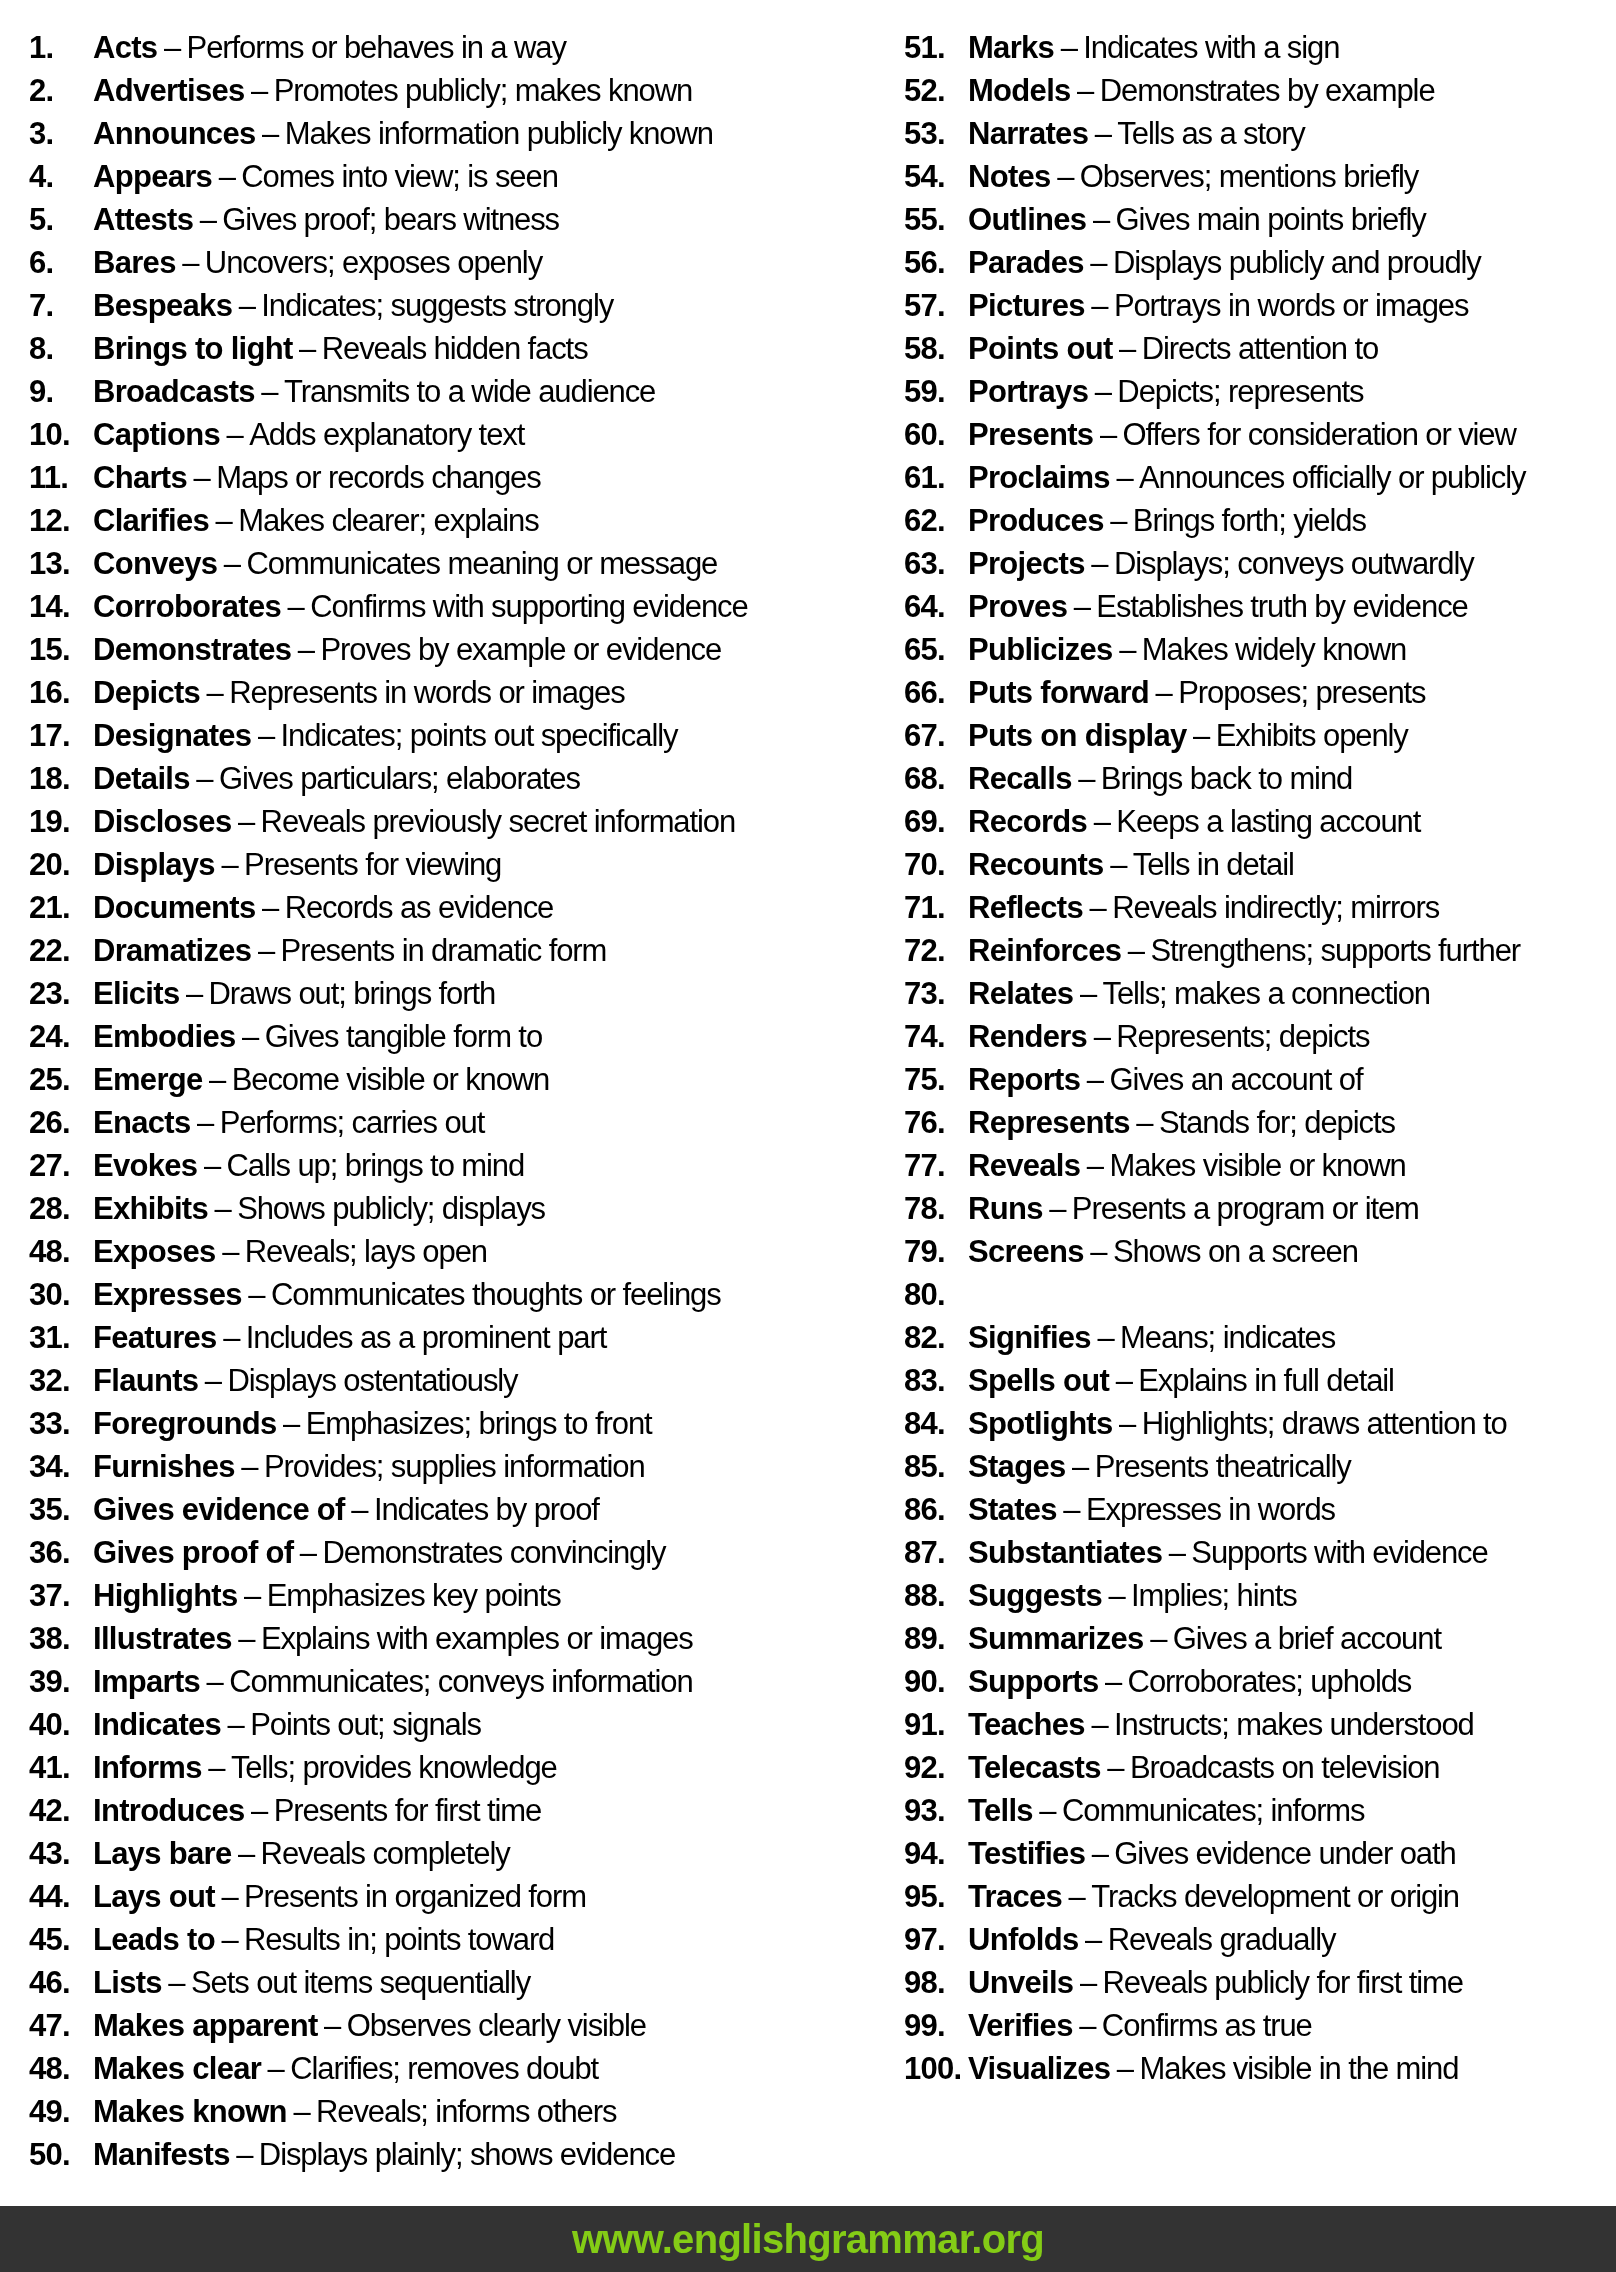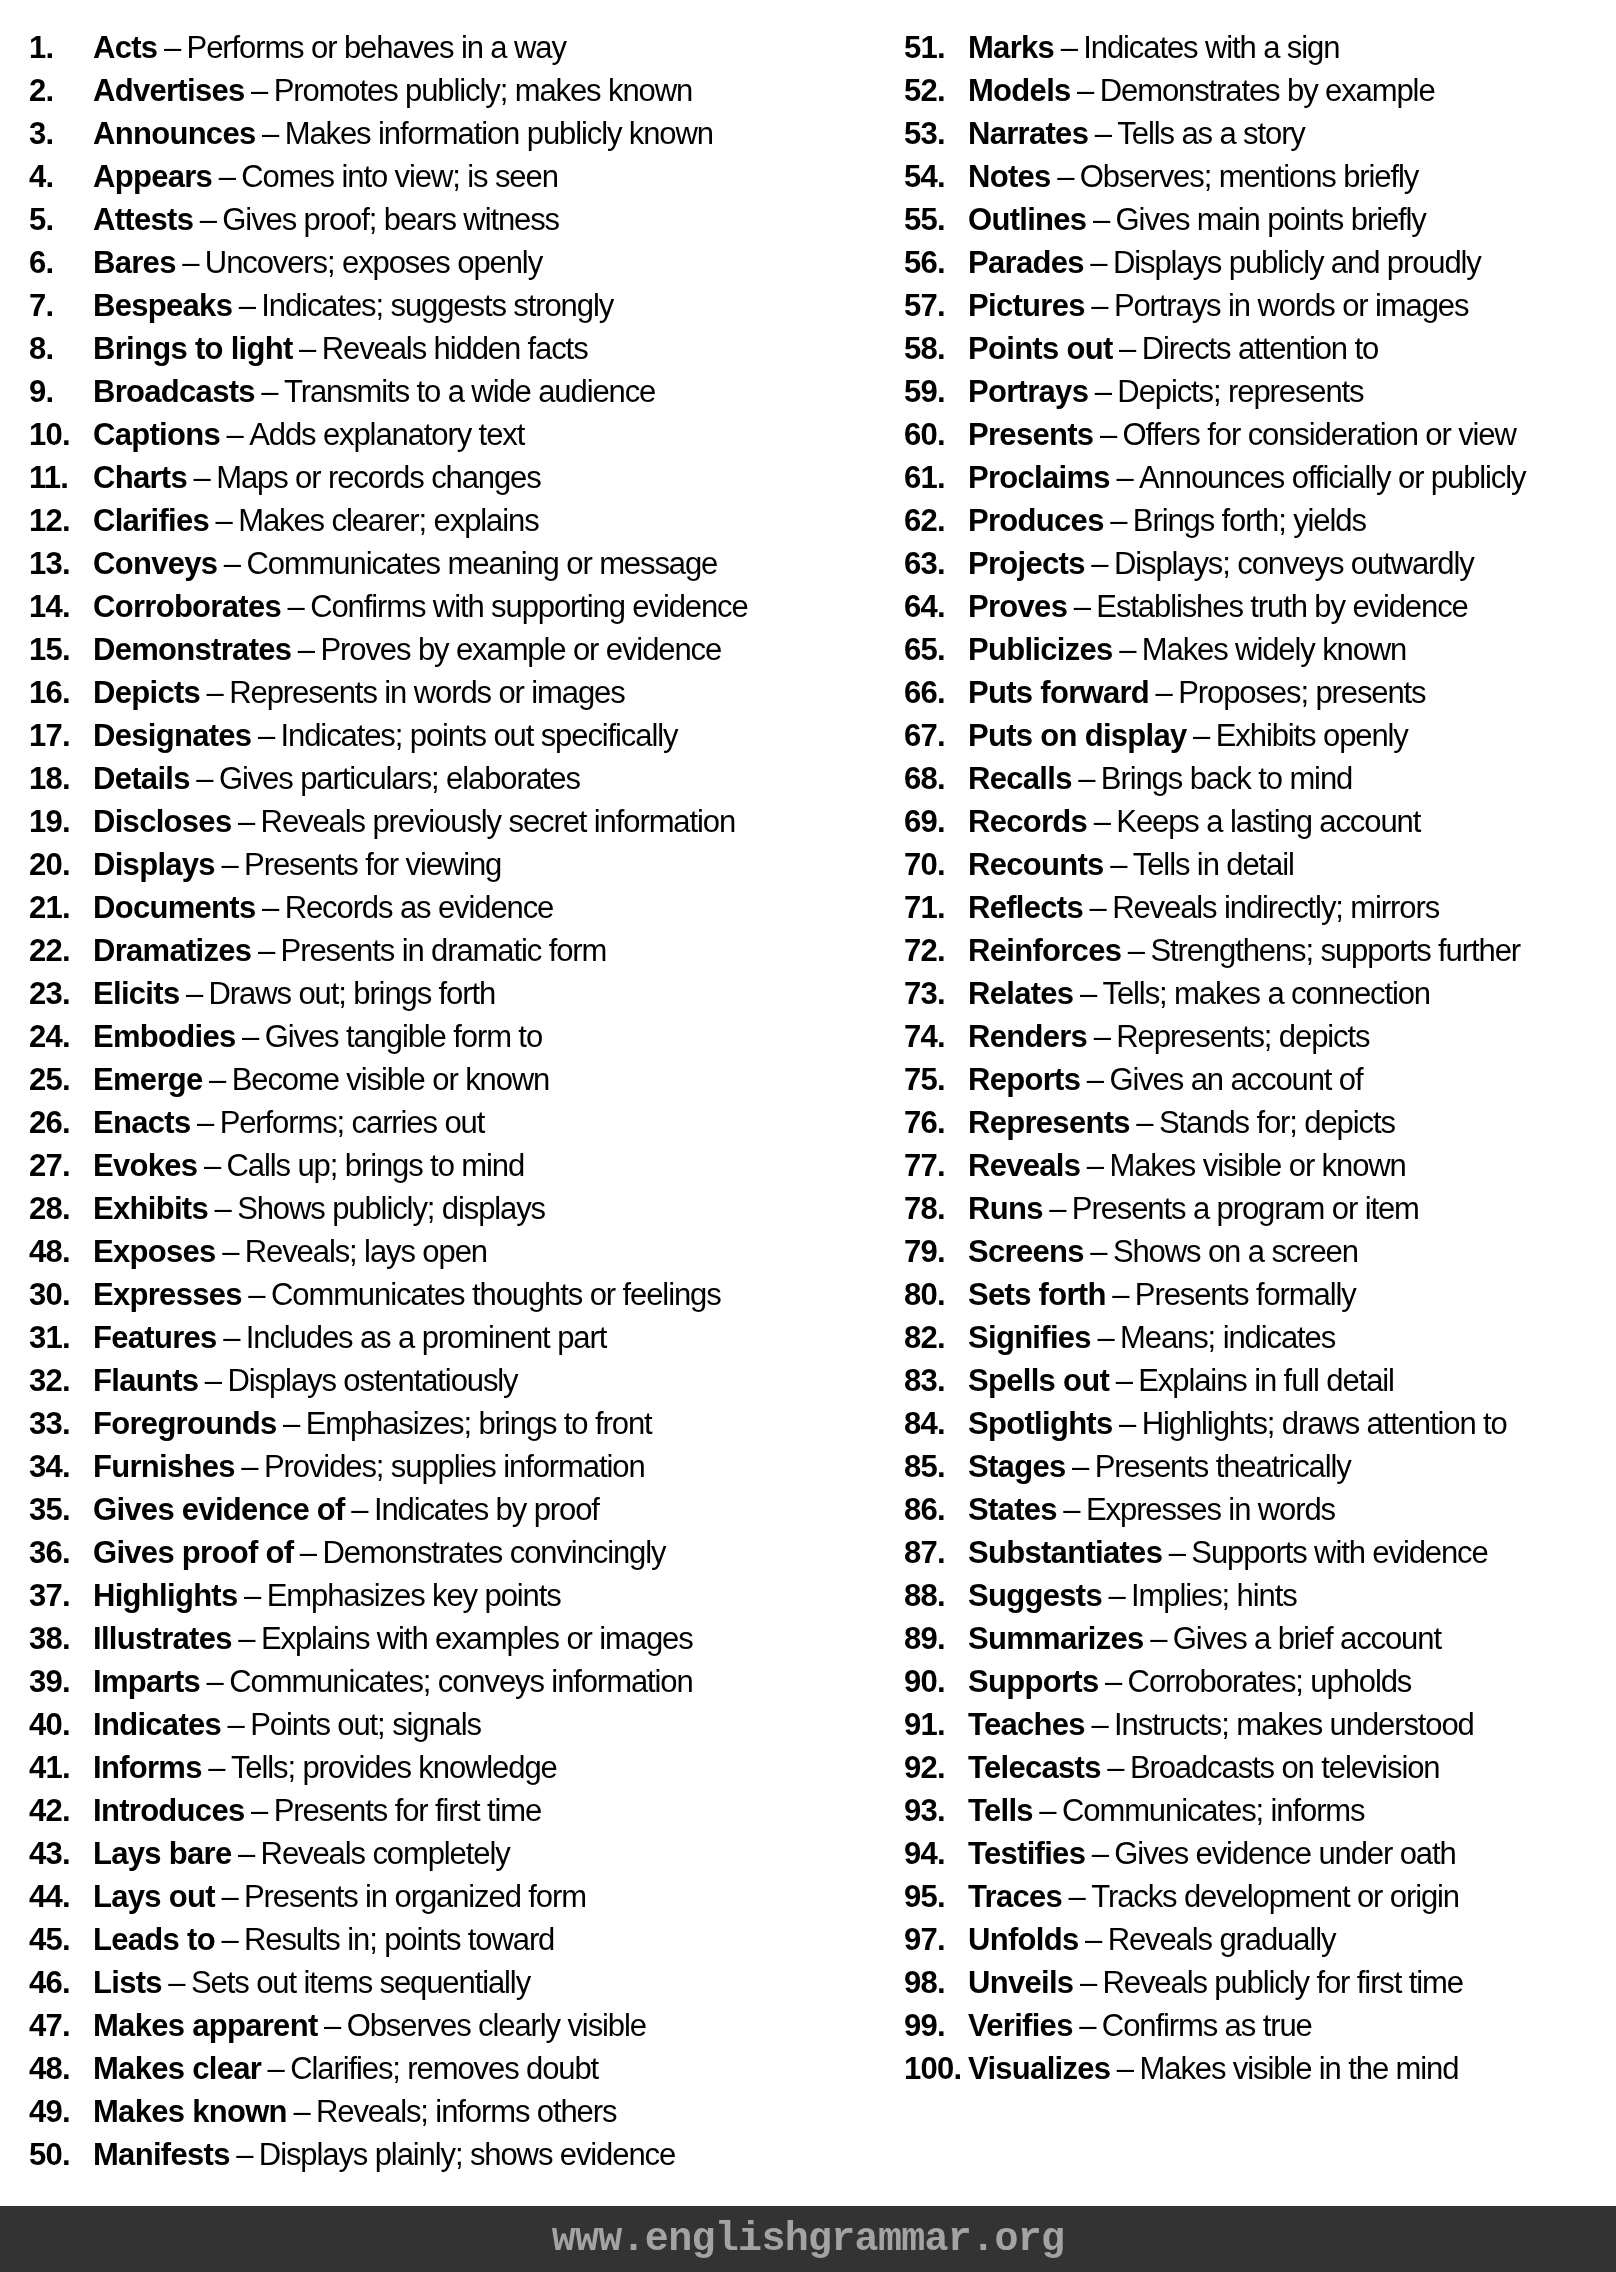--- a/index.html
+++ b/index.html
@@ -452,21 +452,20 @@
     <span class="entry"><span class="verb">Runs</span><span class="sep">–</span><span class="def">Presents a program or item</span></span>
   </div>
 
   <div class="row">
     <span class="num">79.</span>
     <span class="entry"><span class="verb">Screens</span><span class="sep">–</span><span class="def">Shows on a screen</span></span>
   </div>
 
   <div class="row">
     <span class="num">80.</span>
-    <span class="entry"><span class="verb">Sets forth</span><span class="sep">–</span><span class="def">Presents formally</span></span>
   </div>
 
 
   <div class="row">
     <span class="num">82.</span>
     <span class="entry"><span class="verb">Signifies</span><span class="sep">–</span><span class="def">Means; indicates</span></span>
   </div>
 
   <div class="row">
     <span class="num">83.</span>
@@ -550,17 +549,17 @@
   </div>
 
   <div class="row">
     <span class="num">100.</span>
     <span class="entry"><span class="verb">Visualizes</span><span class="sep">–</span><span class="def">Makes visible in the mind</span></span>
   </div>
 </section>
   </main>
 
   <footer class="footer" style="background: rgb(51, 51, 51);">
-    <span class="footer-url" style="color: #a3a3a3; font-family: Liberation Mono, monospace;">www.englishgrammar.org</span>
+    <span class="footer-url" style="color: #84cc16;">www.englishgrammar.org</span>
   </footer>
 
 </div>
 
 
 </body></html>

